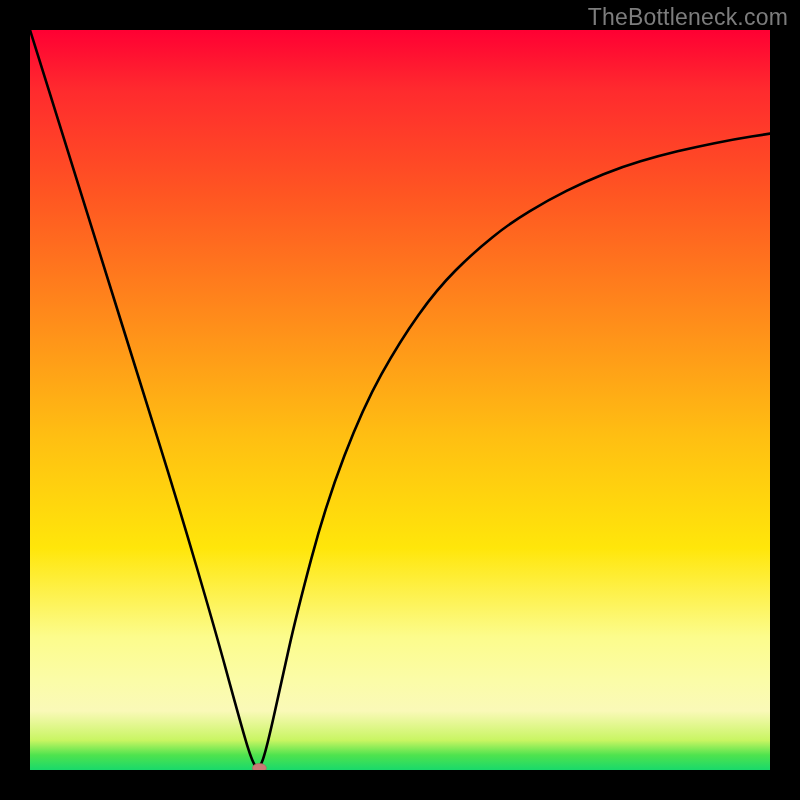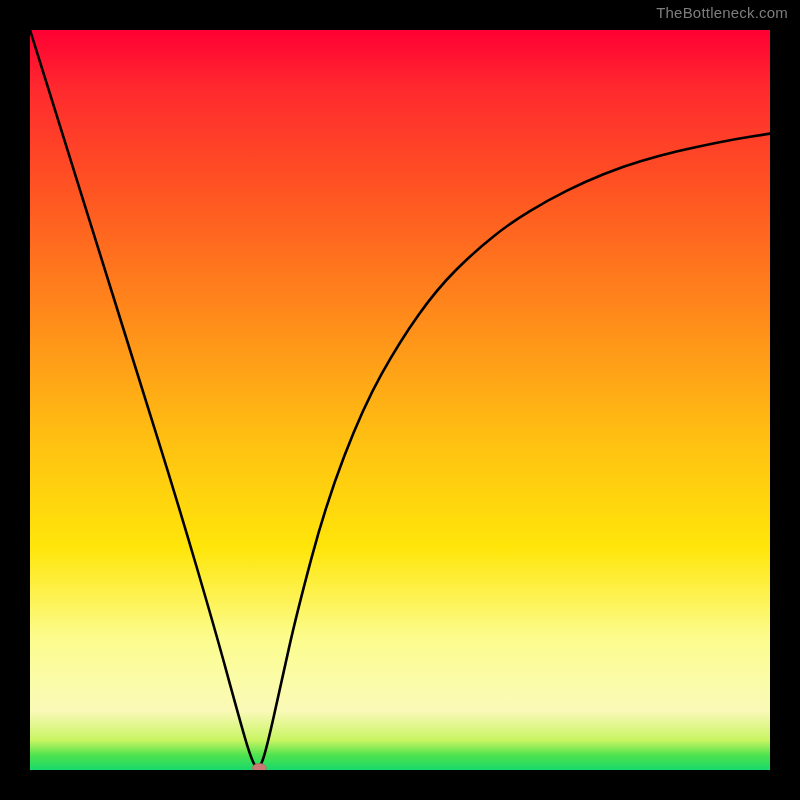--- a/index.html
+++ b/index.html
@@ -15,21 +15,21 @@
     position: relative;
     width: 800px;
     height: 800px;
     background: #000;
   }
   .watermark {
     position: absolute;
     top: 4px;
     right: 12px;
     color: #7d7d7d;
-    font-size: 15px;
+    font-size: 23px;
     font-weight: 500;
     letter-spacing: 0.2px;
     z-index: 20;
   }
   .plot-area {
     position: absolute;
     left: 30px;
     top: 30px;
     width: 740px;
     height: 740px;

